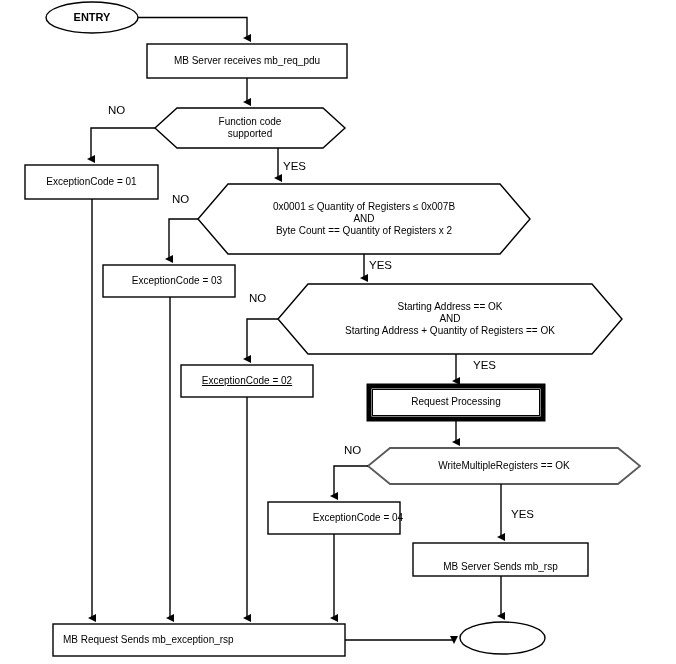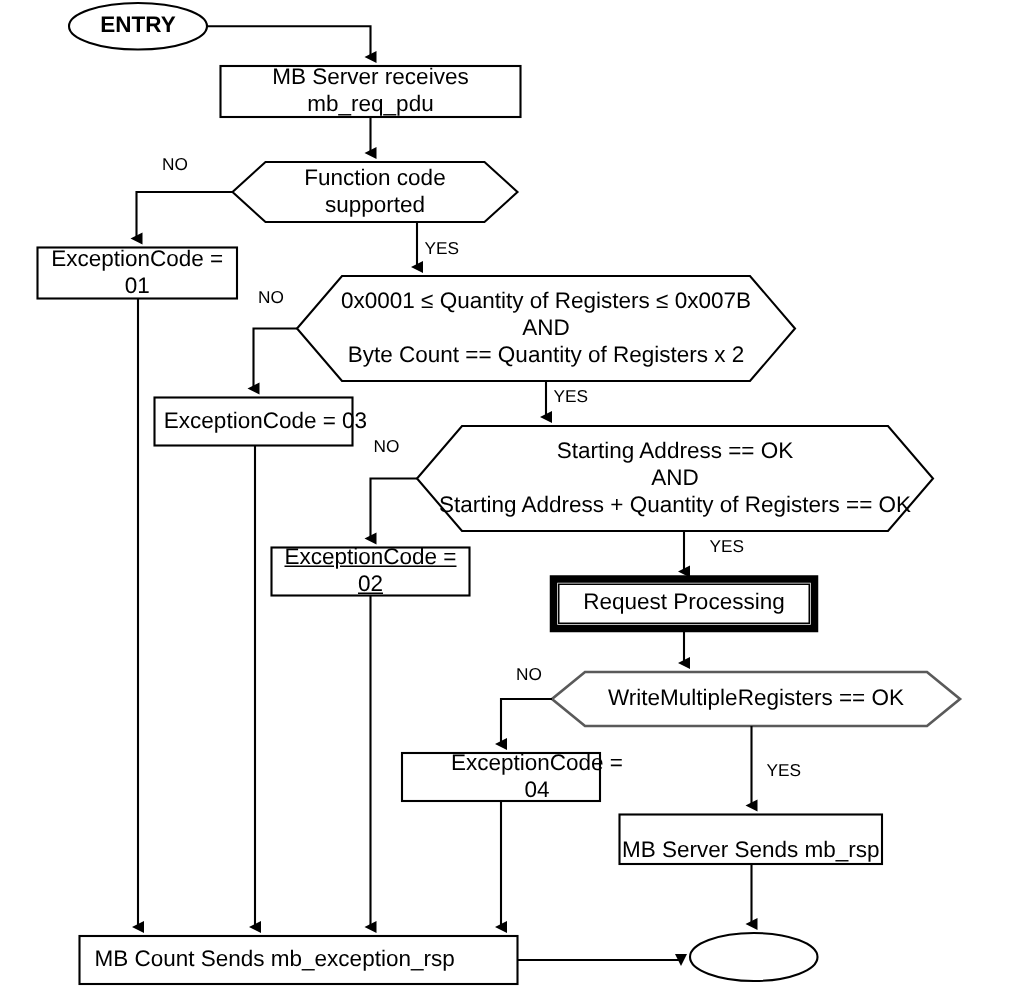--- a/index.html
+++ b/index.html
@@ -24,40 +24,40 @@
     width: 676px;
     height: 664px;
   }
   .node-label {
     position: absolute;
     display: flex;
     align-items: center;
     justify-content: center;
     text-align: center;
     font-family: "Liberation Sans", sans-serif;
-    font-size: 15px;
+    font-size: 10px;
     color: #000000;
     line-height: 1.22;
     white-space: pre-line;
     pointer-events: none;
   }
   .node-label.left-align {
     justify-content: flex-start;
     text-align: left;
   }
   .edge-label {
     position: absolute;
     font-family: "Liberation Sans", sans-serif;
     font-size: 11.5px;
     color: #000000;
     white-space: nowrap;
   }
   .term-label {
     font-weight: bold;
-    font-size: 15px;
+    font-size: 11px;
   }
   .hit {
     position: absolute;
     background: transparent;
   }
 </style>
 </head>
 <body>
 
 <div id="flow-root">
@@ -163,21 +163,21 @@
   <div class="node-label" style="left:181px; top:365px; width:132px; height:32px;text-decoration:underline;">ExceptionCode = 02</div>
 
   <div class="node-label" style="left:372px; top:388px; width:168px; height:29px;">Request Processing</div>
 
   <div class="node-label" style="left:378px; top:448px; width:252px; height:36px;">WriteMultipleRegisters == OK</div>
 
   <div class="node-label" style="left:268px; top:502px; width:132px; height:32px;padding-left:24px;">ExceptionCode = 04</div>
 
   <div class="node-label" style="left:413px; top:543px; width:175px; height:48px;">MB Server Sends mb_rsp</div>
 
-  <div class="node-label left-align" style="left:63px; top:624px; width:280px; height:32px;">MB Count Sends mb_exception_rsp</div>
+  <div class="node-label left-align" style="left:63px; top:624px; width:280px; height:32px;">MB Request Sends mb_exception_rsp</div>
 
 
   <div class="edge-label" style="left:108px; top:104px;">NO</div>
   <div class="edge-label" style="left:283px; top:160px;">YES</div>
   <div class="edge-label" style="left:172px; top:193px;">NO</div>
   <div class="edge-label" style="left:369px; top:259px;">YES</div>
   <div class="edge-label" style="left:249px; top:292px;">NO</div>
   <div class="edge-label" style="left:473px; top:359px;">YES</div>
   <div class="edge-label" style="left:344px; top:444px;">NO</div>
   <div class="edge-label" style="left:511px; top:508px;">YES</div>

